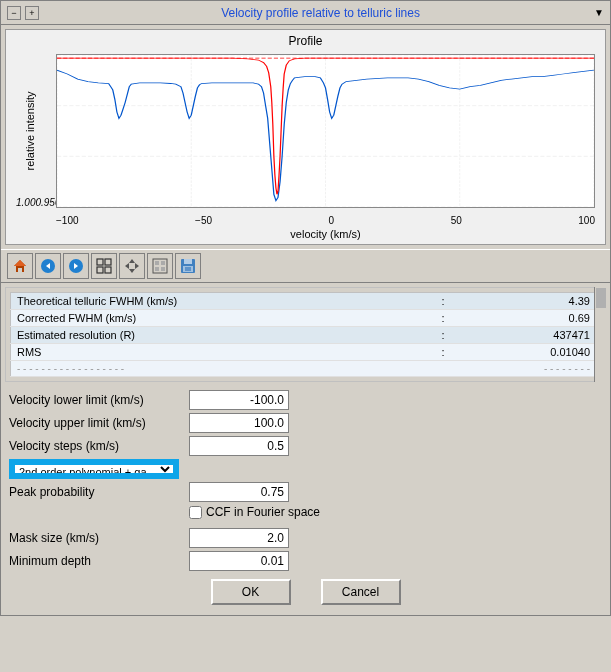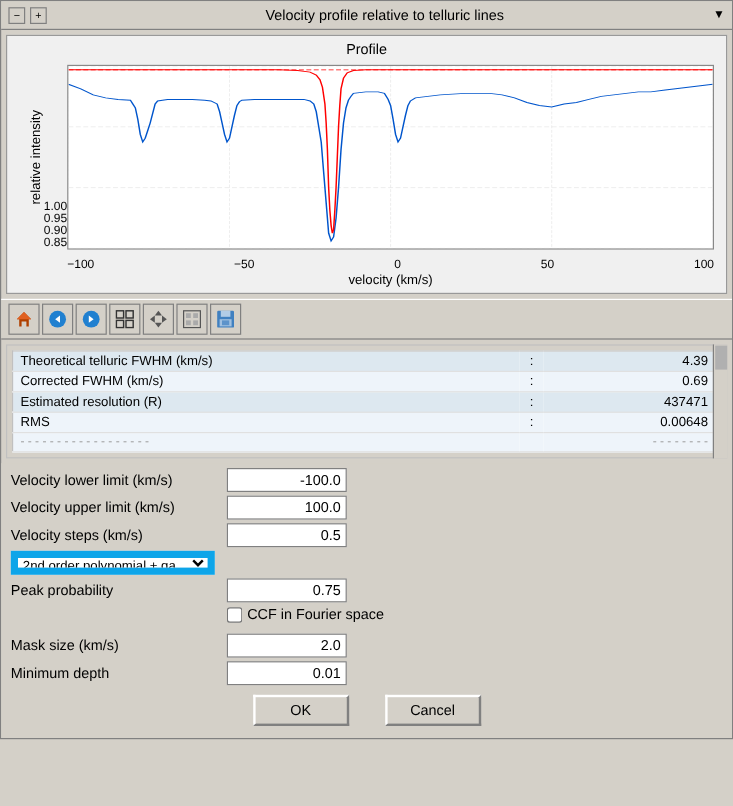--- a/index.html
+++ b/index.html
@@ -37,21 +37,21 @@
       display: flex;
       align-items: center;
       justify-content: center;
       font-size: 9px;
       cursor: pointer;
     }
     .titlebar-title {
       flex: 1;
       text-align: center;
       font-size: 12px;
-      color: #000000;
+      color: #1d4ed8;
     }
     .titlebar-dropdown {
       font-size: 10px;
     }
     
     .chart-container {
       background: #f0f0f0;
       margin: 4px;
       border: 1px solid #999;
       position: relative;
@@ -97,23 +97,23 @@
       font-size: 11px;
     }
     
     .yticks {
       position: absolute;
       left: 10px;
       top: 24px;
       bottom: 36px;
       width: 40px;
       display: flex;
-      flex-direction: column;
-      justify-content: flex-end;
+      justify-content: space-between;
       align-items: flex-end;
+      font-style: italic;
     }
     .ytick {
       font-size: 10px;
       line-height: 1;
     }
     .xticks {
       position: absolute;
       bottom: 18px;
       left: 50px;
       right: 10px;
@@ -544,21 +544,21 @@
           <td>0.69</td>
         </tr>
         <tr style="background:#dde8f0">
           <td>Estimated resolution (R)</td>
           <td class="colon">:</td>
           <td>437471</td>
         </tr>
         <tr style="background:#eef4fa">
           <td>RMS</td>
           <td class="colon">:</td>
-          <td>0.00648</td>
+          <td>0.01040</td>
         </tr>
         <tr class="dashed-row" style="background:#eef4fa">
           <td>- - - - - - - - - - - - - - - - - -</td>
           <td class="colon"></td>
           <td>- - - - - - - -</td>
         </tr>
       </tbody>
         </table>
     </div>
     <div class="table-scrollbar">

